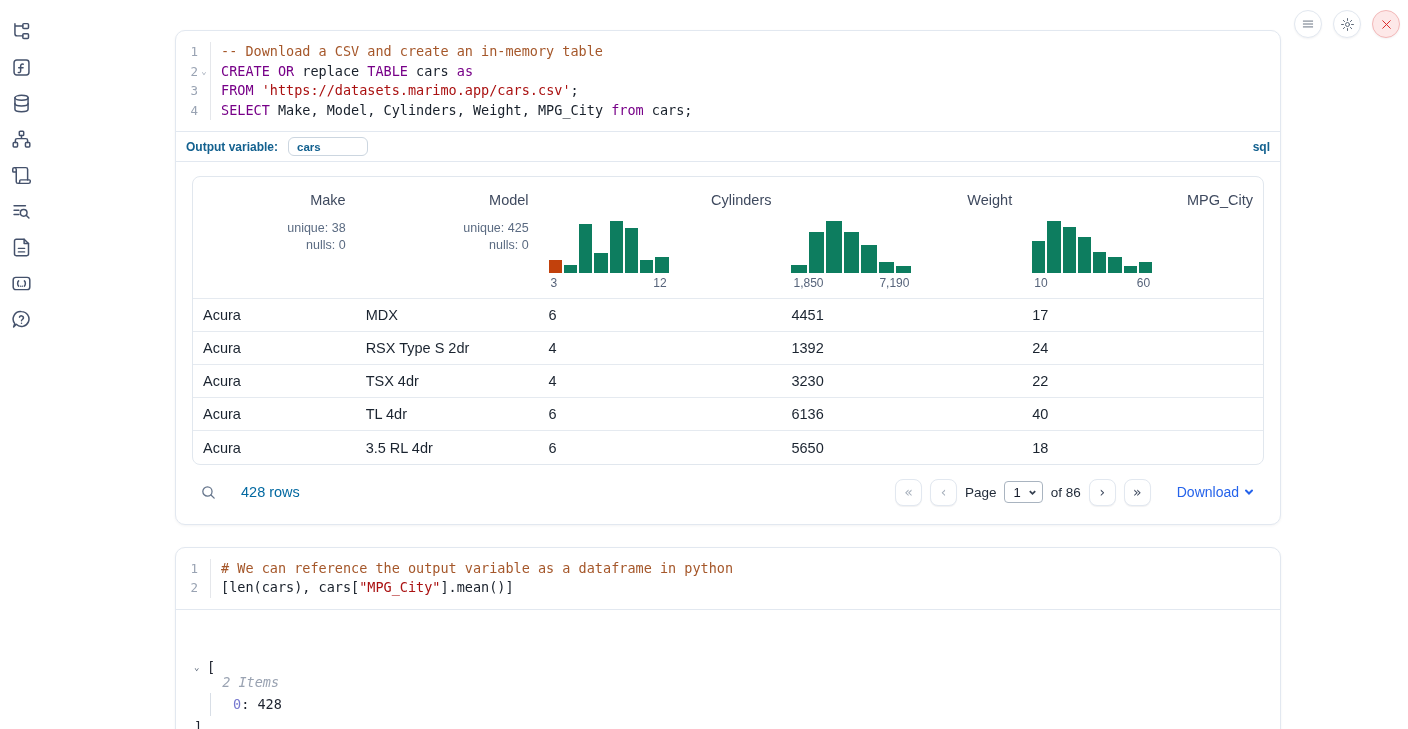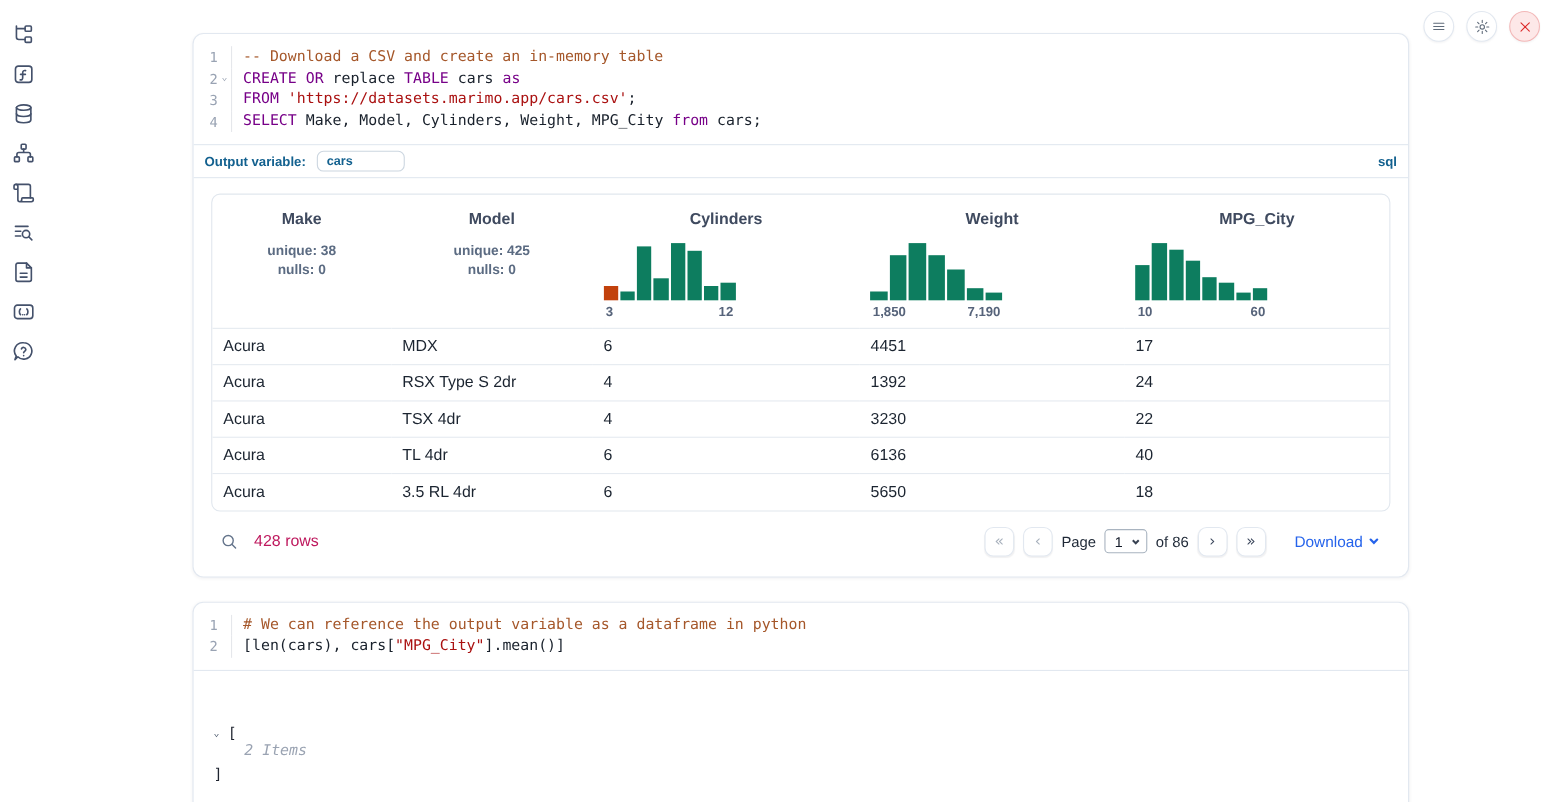--- a/index.html
+++ b/index.html
@@ -44,35 +44,35 @@
     padding:0 8px; font-size:11.5px; font-weight:bold; color:var(--c-teal,#13618f); font-family:"Liberation Sans",sans-serif; }
   .lang-badge { margin-left:auto; font-size:12px; font-weight:bold; color:var(--c-teal,#13618f); }
 
   .output-area { border-top:1px solid #e2e8f0; padding:14px 16px 12px 16px; }
 
   
   .tbl-wrap { border:1px solid #e1e7ee; border-radius:8px; overflow:hidden; }
   table.dataframe { width:100%; border-collapse:collapse; table-layout:fixed; }
   table.dataframe col.c0{width:15.2%} table.dataframe col.c1{width:17.1%}
   table.dataframe col.c2{width:22.7%} table.dataframe col.c3{width:22.5%} table.dataframe col.c4{width:22.5%}
-  th { text-align:center; vertical-align:top; padding:15px 10px 8px 10px; font-weight:bold; }
+  th { text-align:right; vertical-align:top; padding:15px 10px 8px 10px; font-weight:normal; }
   .col-name { font-size:14.5px; color:#3f4a5f; }
   .col-stats { margin-top:12px; font-size:12.5px; color:#5b6b82; line-height:16.5px; }
   .hist { margin-top:13px; width:120px; }
   .hist-bars { display:flex; align-items:flex-end; gap:2px; height:52px; }
   .hist-bar { flex:1; background:var(--c-hist,#0d7d5f); }
   .hist-bar.hl { background:var(--c-hist-hl,#c2410c); }
   .hist-labels { display:flex; justify-content:space-between; padding:0 2px; margin-top:3px; font-size:12px; color:#56637a; }
   td { border-top:1px solid #e5eaf0; padding:0 10px; height:33px; font-size:14.5px; color:#1b2430; }
 
   
   .tbl-footer { display:flex; align-items:center; margin-top:12px; padding:2px 10px 6px 4px; }
   .search-btn { display:flex; align-items:center; cursor:pointer; padding:0 4px; }
   .search-btn svg { width:17px; height:17px; stroke:#64748b; fill:none; stroke-width:1.8; stroke-linecap:round; }
-  .rowcount { margin-left:10px; font-size:14.5px; color:#be185d; }
+  .rowcount { margin-left:20px; font-size:14.5px; color:#0369a1; }
   .pager { margin-left:auto; display:flex; align-items:center; gap:8px; }
   .pg-btn { width:27px; height:27px; border:1px solid #e2e8f0; border-radius:8px; background:#fff;
     box-shadow:0 1px 1px rgba(15,23,42,.06); display:flex; align-items:center; justify-content:center;
     font-size:14px; color:#3f4a5f; cursor:pointer; font-family:"DejaVu Sans",sans-serif; }
   .pg-btn.disabled { color:#a7b0bc; cursor:default; }
   .pg-text { font-size:13.5px; color:#1f2937; }
   .pg-select { display:inline-flex; align-items:center; gap:7px; border:1px solid #a9b4c0; border-radius:4px;
     background:#fff; height:22px; padding:0 5px 0 8px; font-size:13px; color:#111827; cursor:pointer; }
   .pg-select svg { width:9px; height:9px; stroke:#374151; fill:none; stroke-width:2; }
   .download { margin-left:18px; display:flex; align-items:center; gap:5px; color:var(--c-link,#2563eb);
@@ -378,19 +378,20 @@
       </div>
 
     <div class="output-area">
       <div class="tree">
         <div class="tree-head">
           <span class="tree-chevron">⌄</span>
           <span>[</span>
           <span class="tree-items-label">2 Items</span>
         </div>
         <div class="tree-body" id="tree-body">
+            <div class="tree-entry"><span class="tree-key">0</span><span>: 428</span></div>
           </div>
         <div class="tree-close">]</div>
       </div>
     </div>
   </div>
 
 </div>
 
 </body></html>

